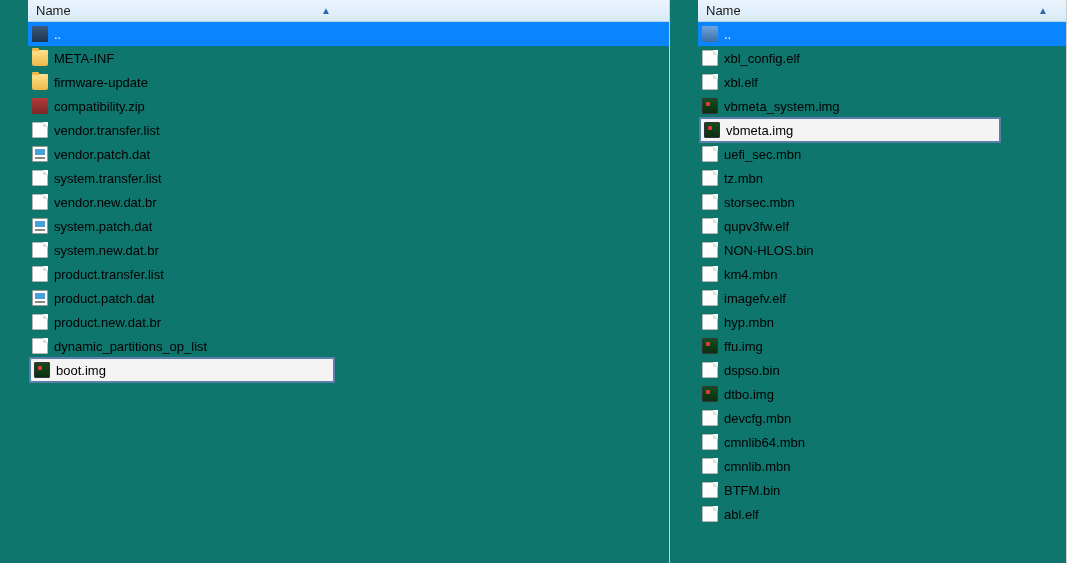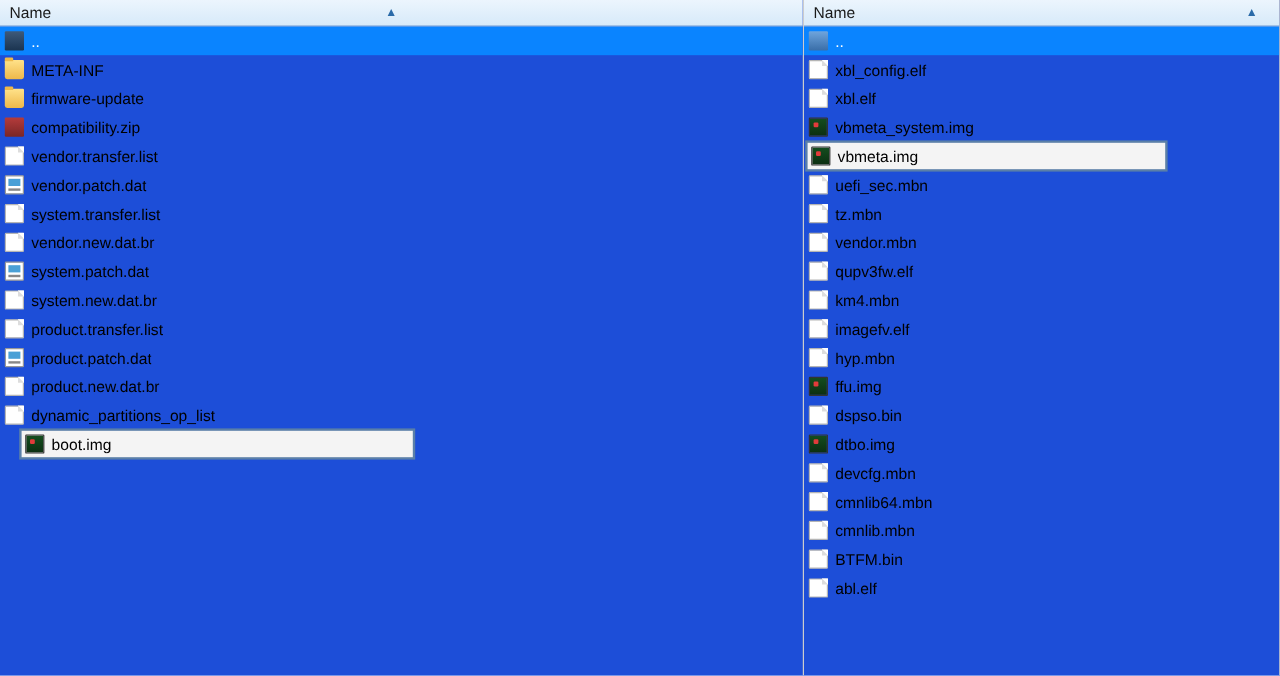--- a/index.html
+++ b/index.html
@@ -7,23 +7,24 @@
     font-family: "Segoe UI", Tahoma, sans-serif;
     font-size: 13px;
     background: #fff;
     display: flex;
     width: 1067px;
     height: 563px;
     overflow: hidden;
   }
   .pane {
     height: 100%;
-    background: #1d4ed8;
+    background: #0f766e;
     overflow-y: auto;
     border-right: 1px solid #ccc;
+    padding-left: 28px;
   }
   .pane.left { width: 670px; }
   .pane.right { flex: 1; }
   .header {
     background: linear-gradient(#ecf5fd, #d7eaf9);
     border-bottom: 1px solid #b8d6e6;
     padding: 3px 8px;
     font-size: 13px;
     color: #1a1a1a;
     display: flex;
@@ -50,21 +51,21 @@
   .row.selected {
     background: #0a84ff;
     color: #fff;
   }
   .row .text { overflow: hidden; text-overflow: ellipsis; }
   .row.boxed {
     outline: 2px solid #5a7fa8;
     outline-offset: -1px;
     background: #f4f4f4;
   }
-  .pane.left .row.boxed { width: 328px; margin-left: 17px; align-items: center; }
+  .pane.left .row.boxed { width: 304px; margin-left: 2px; align-items: center; }
   .pane.right .row.boxed { width: 300px; margin-left: 2px; text-align: center; }
 
   .ico {
     width: 16px;
     height: 16px;
     display: inline-flex;
     align-items: center;
     justify-content: center;
     font-size: 11px;
     flex-shrink: 0;
@@ -244,25 +245,29 @@
       <div class="row">
         <span class="ico file-blank"></span>
         <span class="text">uefi_sec.mbn</span>
       </div>
       <div class="row">
         <span class="ico file-blank"></span>
         <span class="text">tz.mbn</span>
       </div>
       <div class="row">
         <span class="ico file-blank"></span>
-        <span class="text">vendor.mbn</span>
+        <span class="text">storsec.mbn</span>
       </div>
       <div class="row">
         <span class="ico file-blank"></span>
         <span class="text">qupv3fw.elf</span>
+      </div>
+      <div class="row">
+        <span class="ico file-blank"></span>
+        <span class="text">NON-HLOS.bin</span>
       </div>
       <div class="row">
         <span class="ico file-blank"></span>
         <span class="text">km4.mbn</span>
       </div>
       <div class="row">
         <span class="ico file-blank"></span>
         <span class="text">imagefv.elf</span>
       </div>
       <div class="row">

